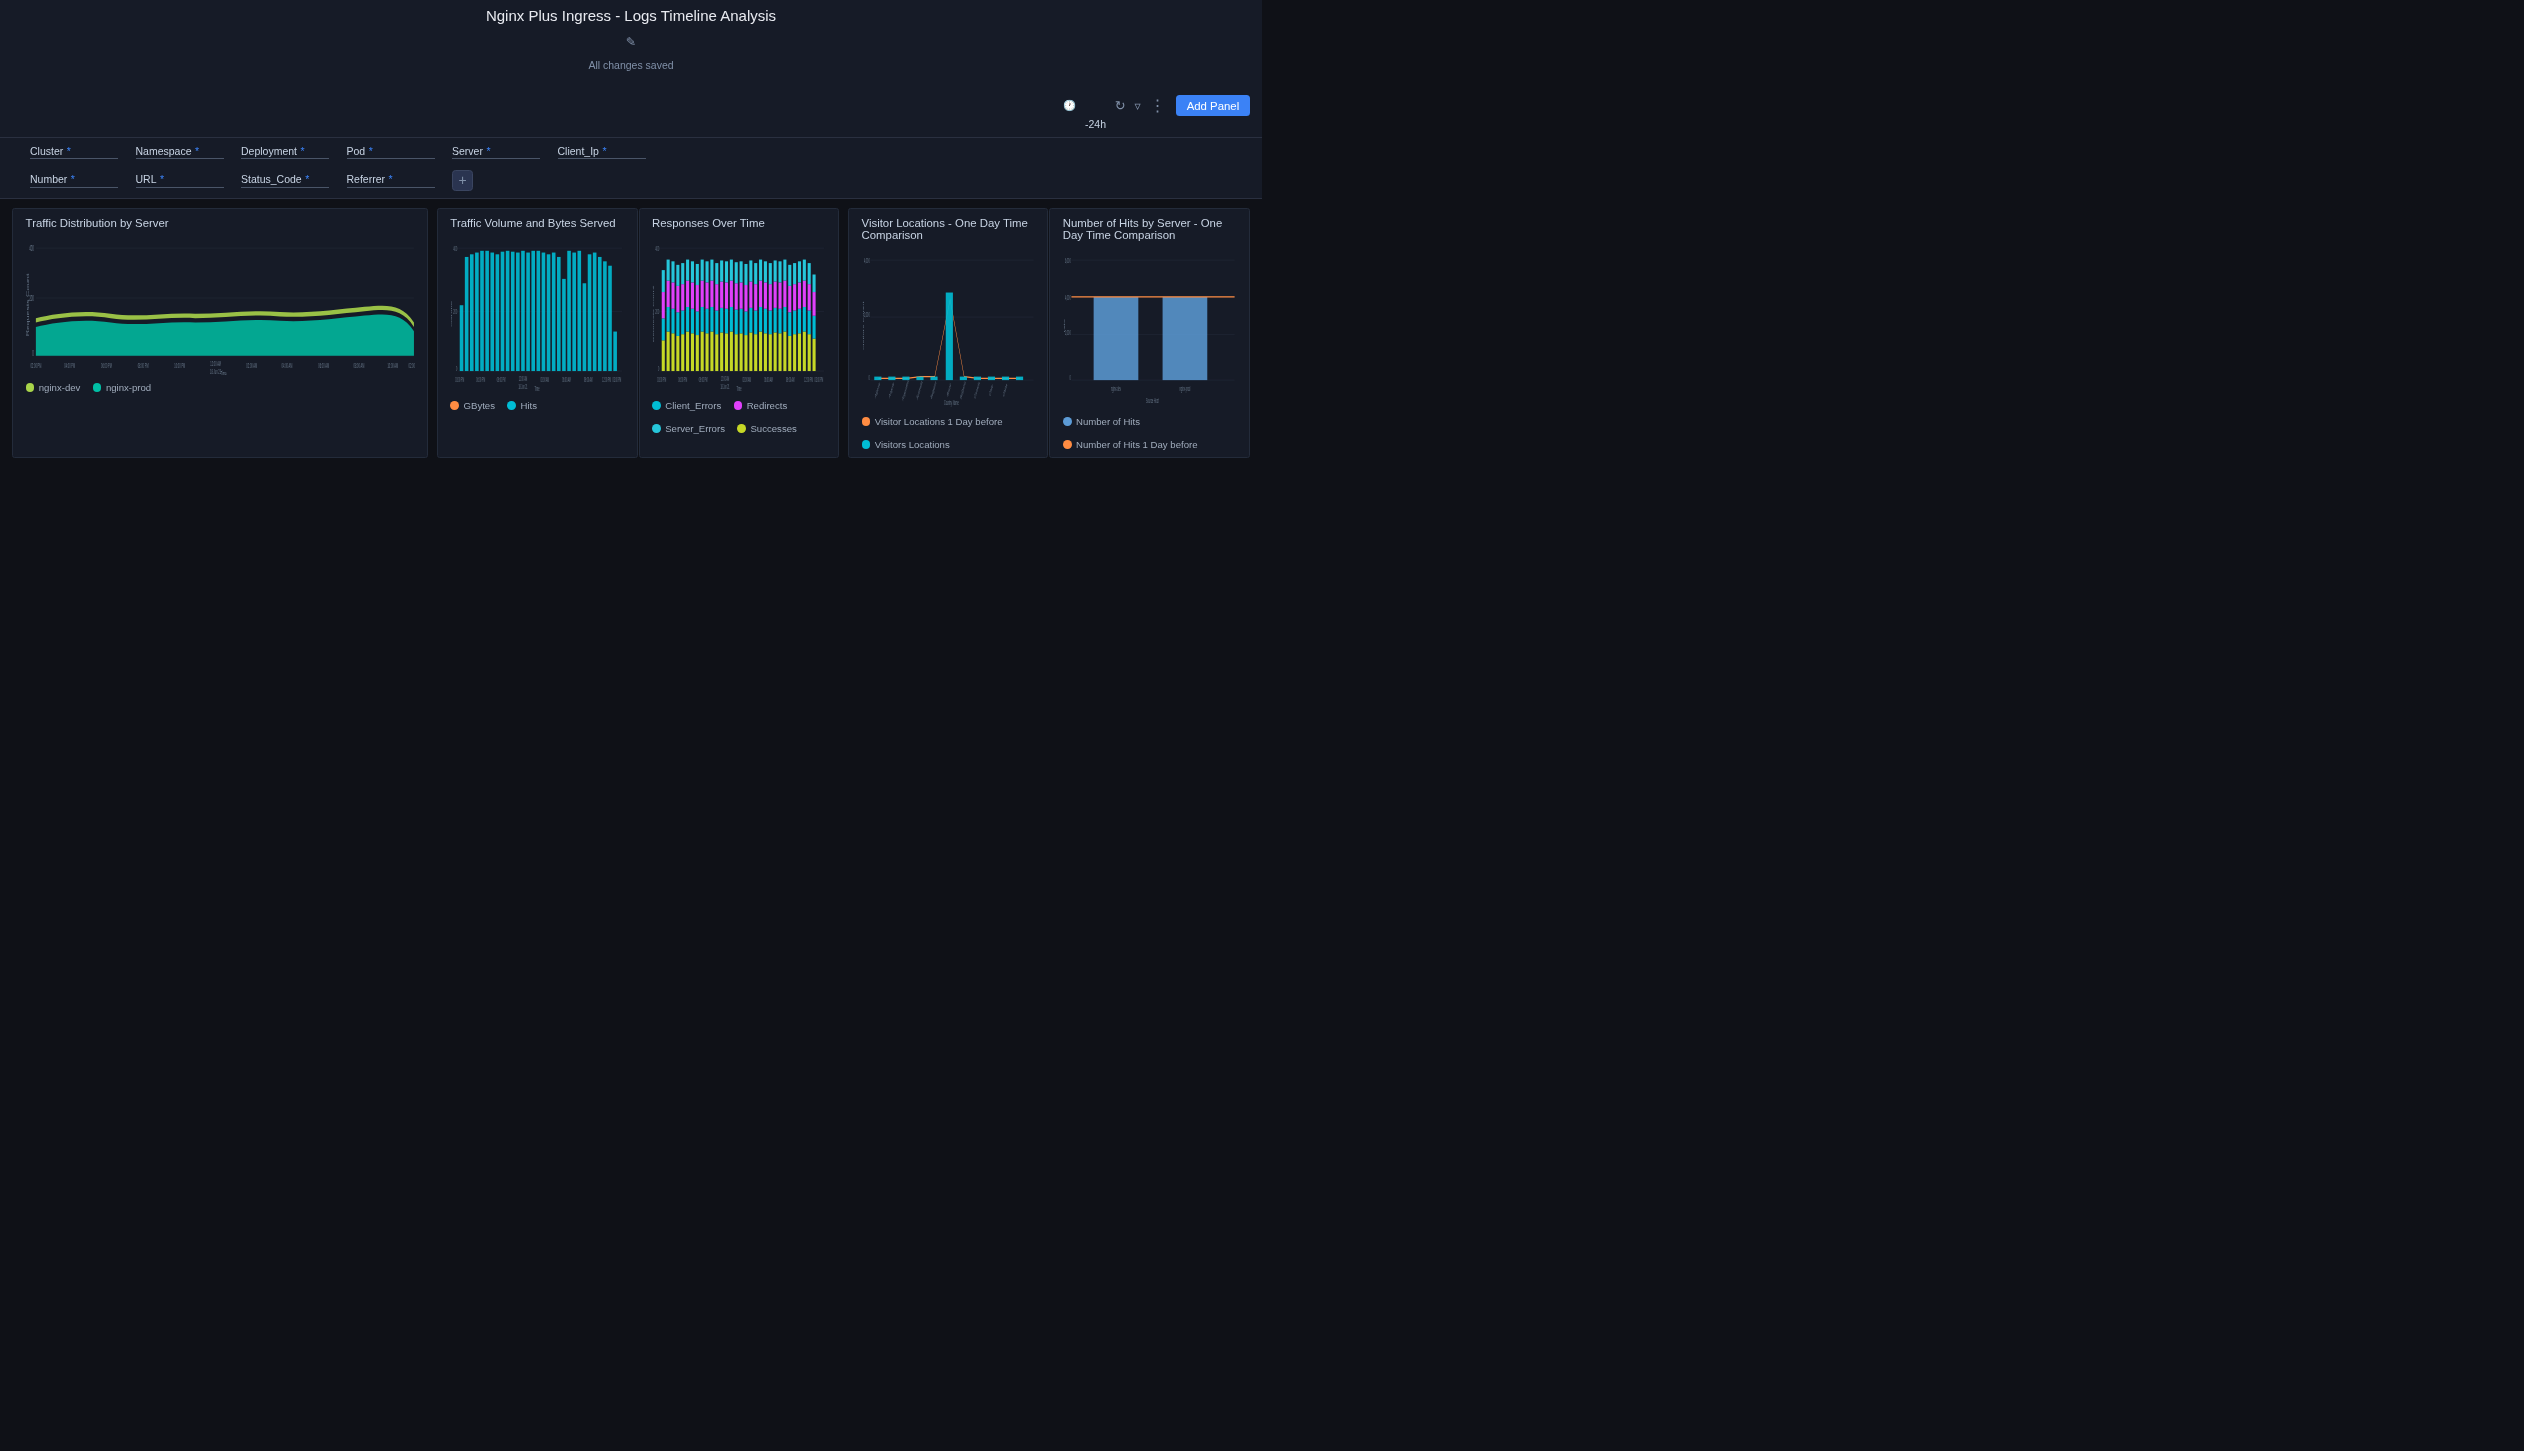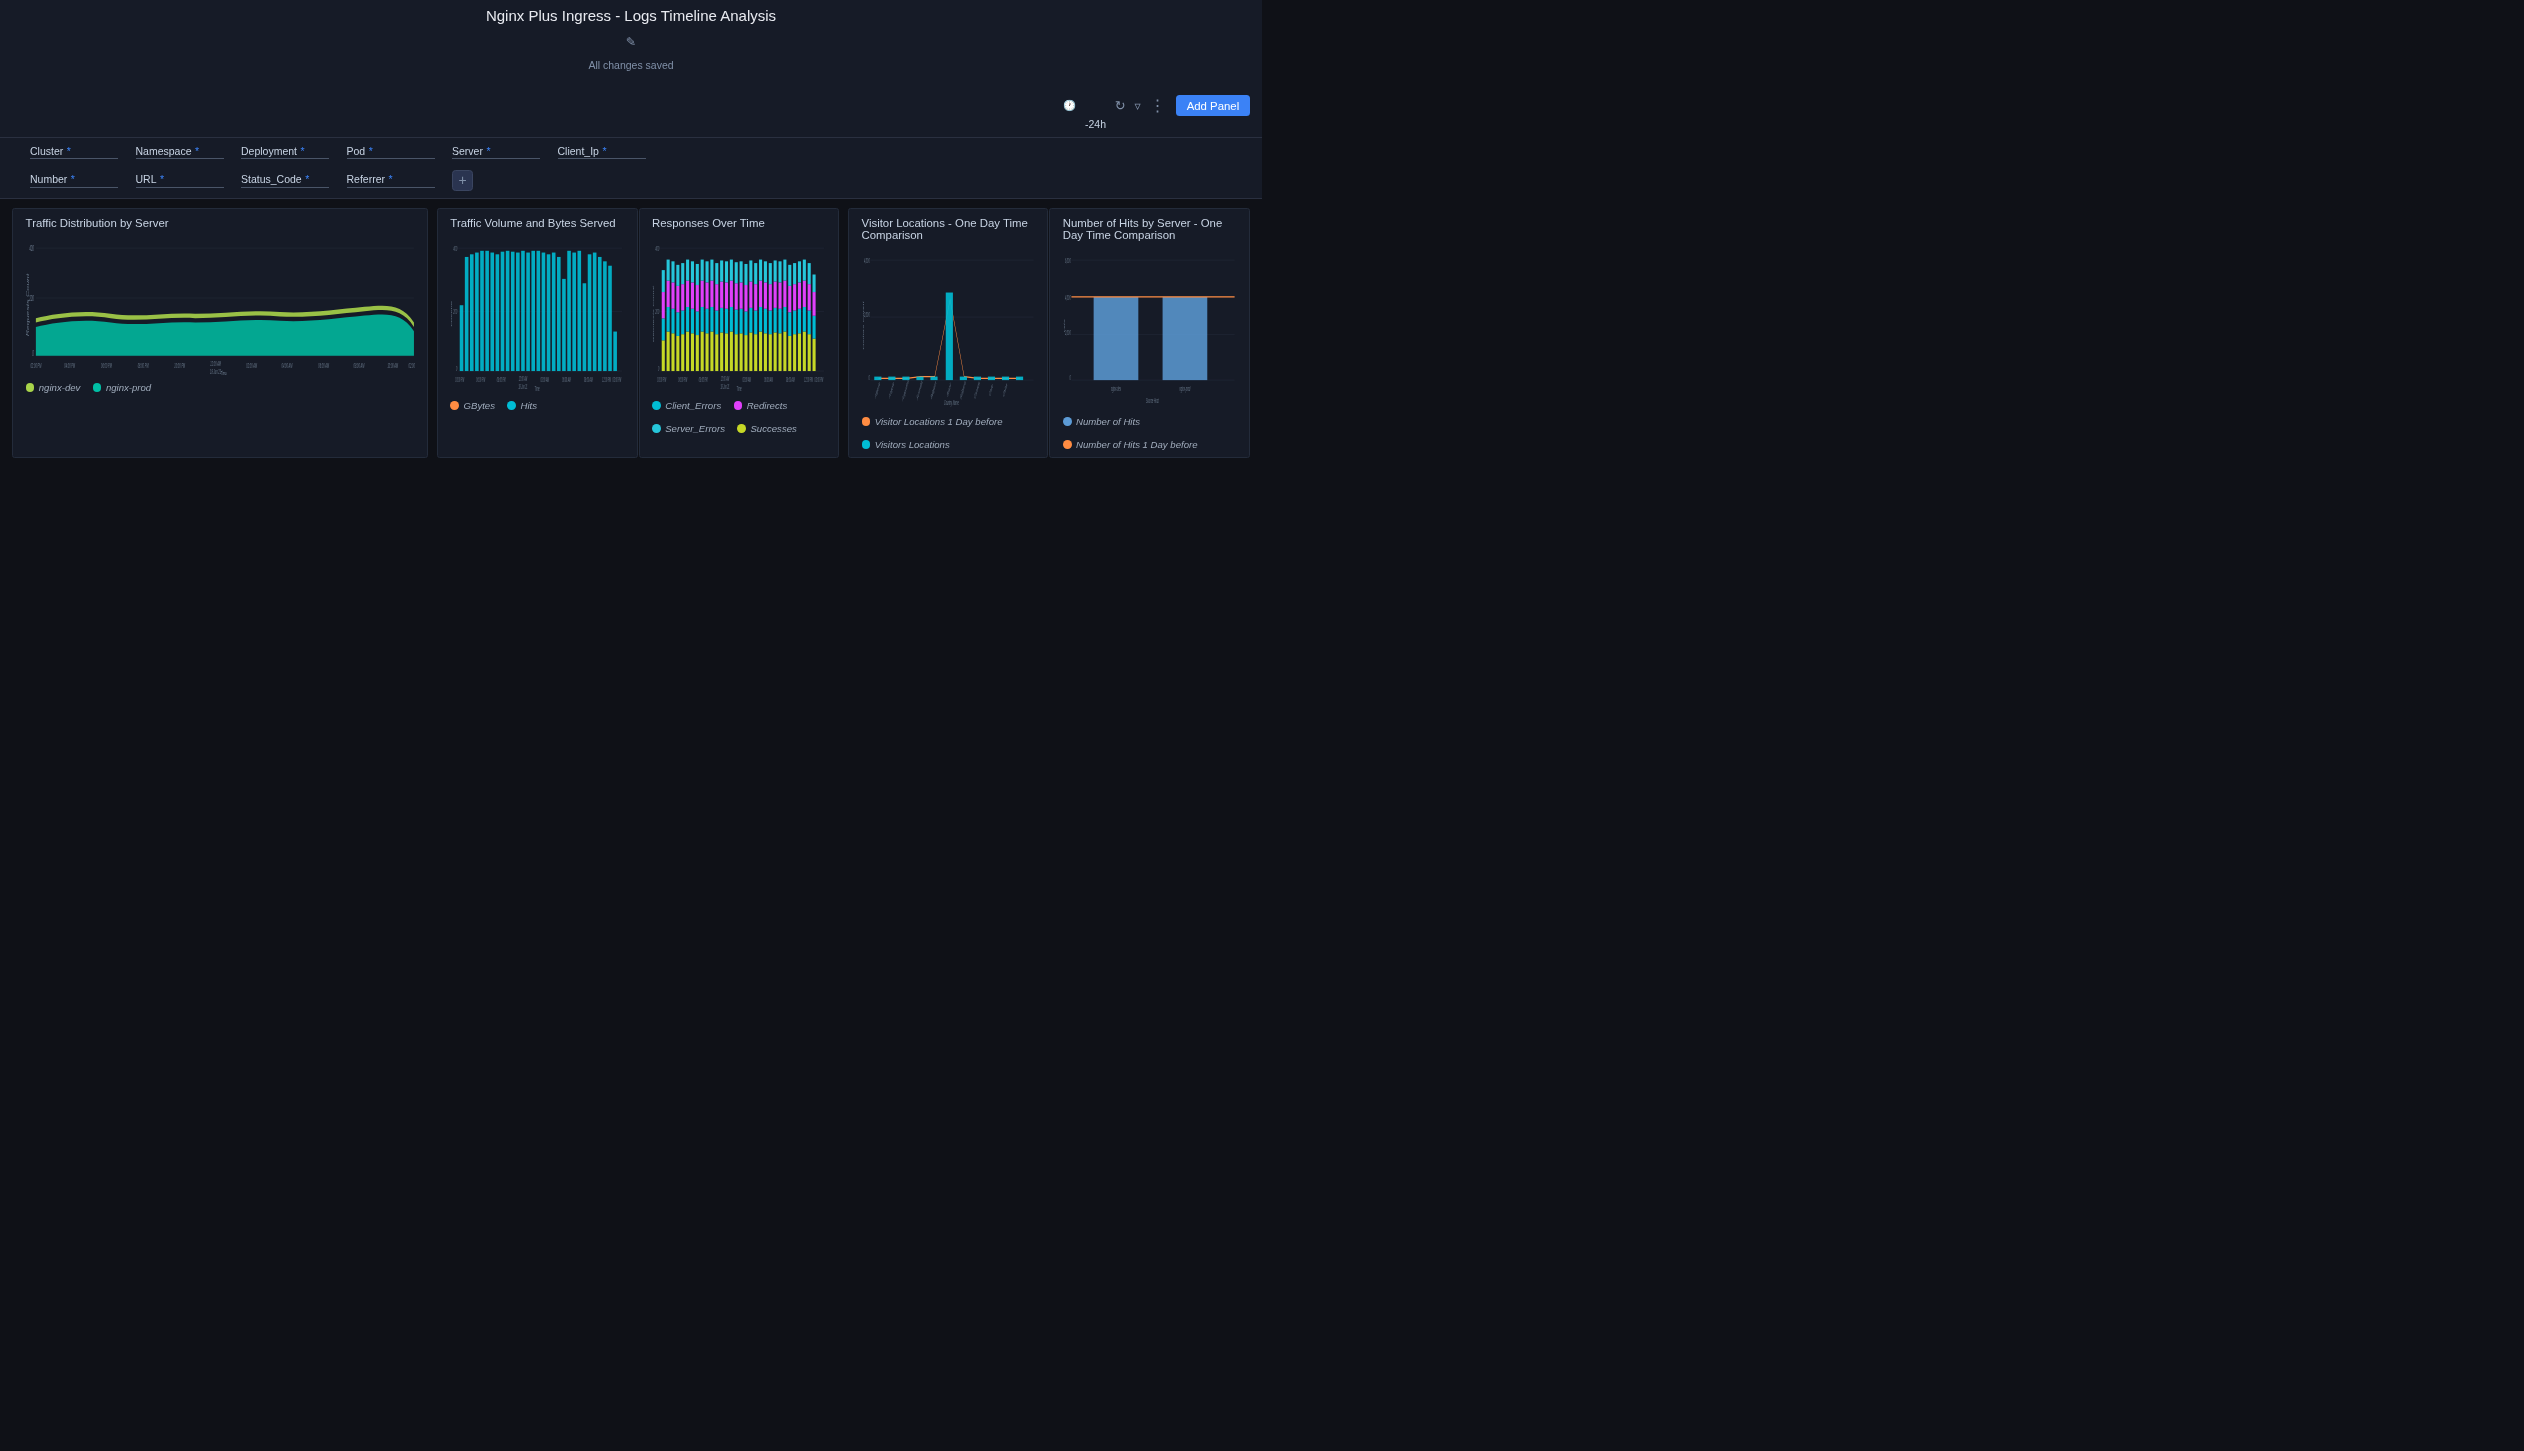--- a/index.html
+++ b/index.html
@@ -94,21 +94,20 @@
     }
     .row-2 {
       display: grid;
       grid-template-columns: 1fr 1fr;
       gap: 1px;
     }
     
     .chart-area {
       position: relative;
       width: 100%;
-      font-style: italic;
     }
     .chart-legend {
       display: flex;
       gap: 12.3px;
       margin-top: 5.3px;
       flex-wrap: wrap;
     }
     .legend-item {
       display: flex;
       align-items: center;

